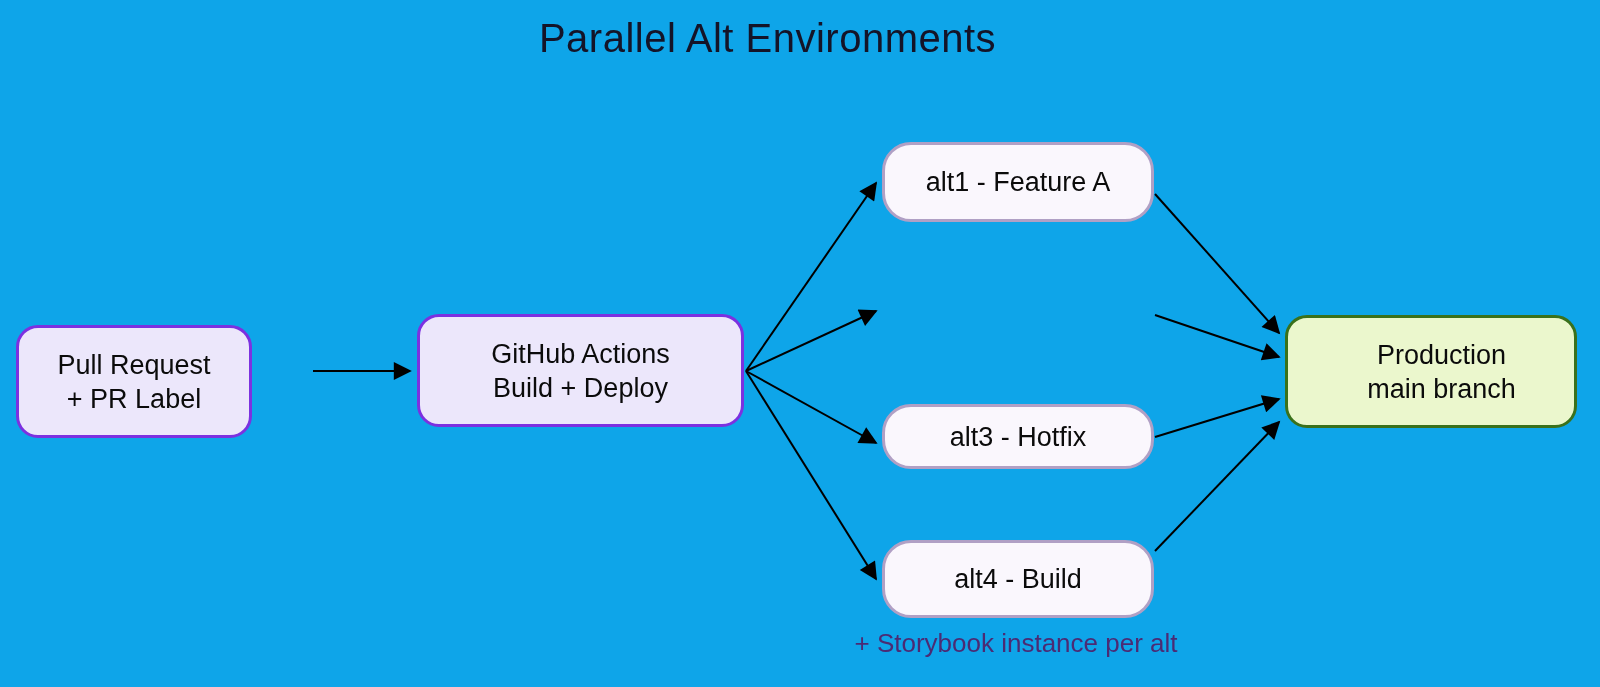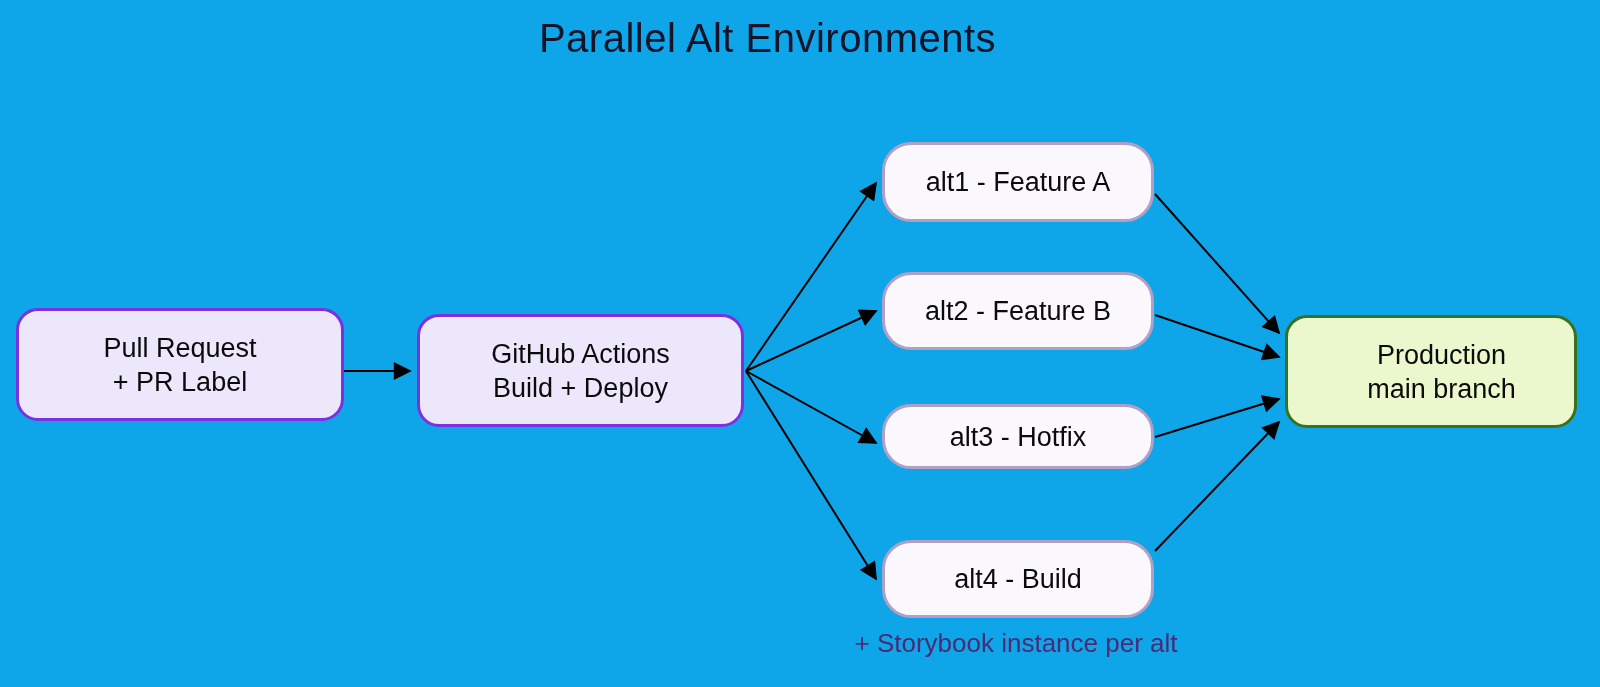--- a/index.html
+++ b/index.html
@@ -93,37 +93,34 @@
     <line x1="746" y1="371" x2="876" y2="183" marker-end="url(#arrowhead)"></line>
     <line x1="746" y1="371" x2="876" y2="311" marker-end="url(#arrowhead)"></line>
     <line x1="746" y1="371" x2="876" y2="443" marker-end="url(#arrowhead)"></line>
     <line x1="746" y1="371" x2="876" y2="579" marker-end="url(#arrowhead)"></line>
     <line x1="1155" y1="194" x2="1279" y2="333" marker-end="url(#arrowhead)"></line>
     <line x1="1155" y1="315" x2="1279" y2="357" marker-end="url(#arrowhead)"></line>
     <line x1="1155" y1="437" x2="1279" y2="399" marker-end="url(#arrowhead)"></line>
     <line x1="1155" y1="551" x2="1279" y2="422" marker-end="url(#arrowhead)"></line>
   </svg>
 
-  <div class="node pipeline" style="left:16px; top:308px; width:328px; height:113px;justify-content:center;">
+  <div class="node pipeline" style="left:16px; top:325px; width:236px; height:113px;justify-content:center;">
     <div>Pull Request</div>
     <div>+ PR Label</div>
   </div>
 
   <div class="node pipeline" style="left:417px; top:314px; width:327px; height:113px;">
     <div>GitHub Actions</div>
     <div>Build + Deploy</div>
   </div>
 
   <div class="node alt" style="left:882px; top:142px; width:272px; height:80px;">
     <div>alt1 - Feature A</div>
   </div>
 
-  <div class="node alt" style="left:882px; top:272px; width:272px; height:78px;">
-    <div>alt2 - Feature B</div>
-  </div>
 
   <div class="node alt" style="left:882px; top:404px; width:272px; height:65px;justify-content:center;">
     <div>alt3 - Hotfix</div>
   </div>
 
   <div class="node alt" style="left:882px; top:540px; width:272px; height:78px;">
     <div>alt4 - Build</div>
   </div>
 
   <div class="node production" style="left:1285px; top:315px; width:292px; height:113px;padding-left:21px;">

